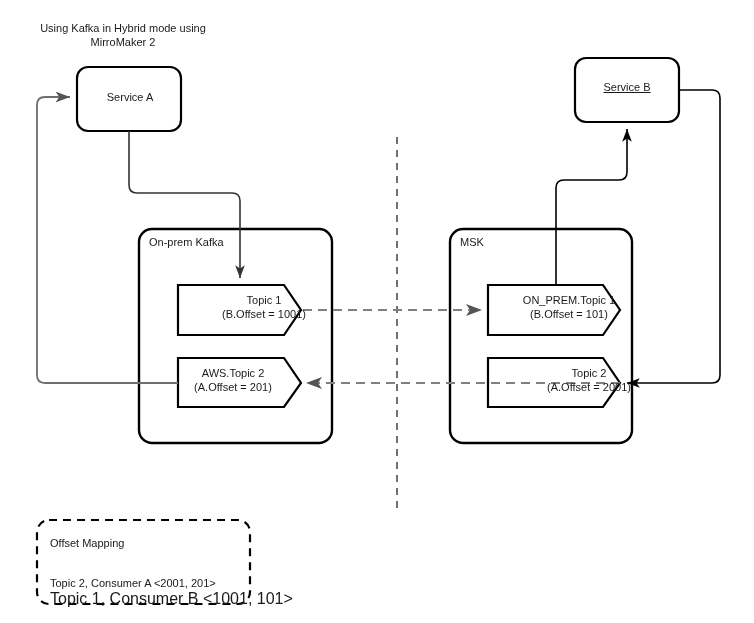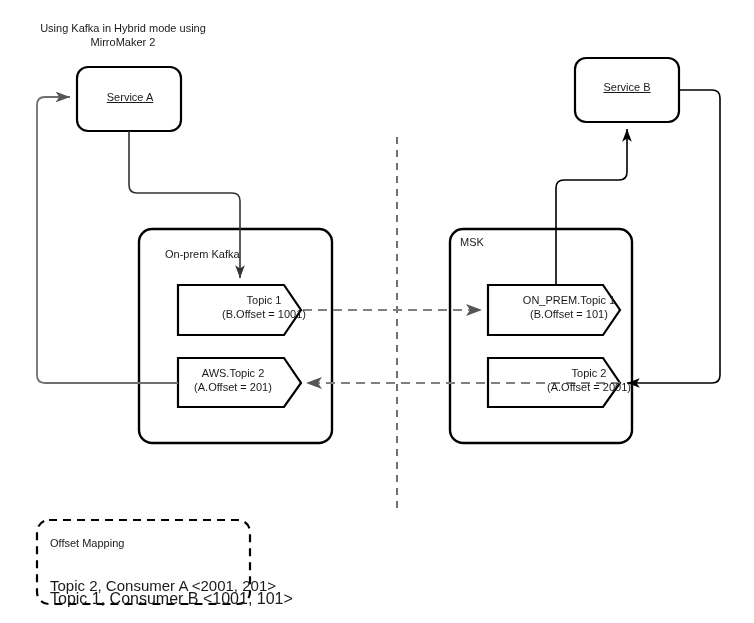--- a/index.html
+++ b/index.html
@@ -6,34 +6,34 @@
   body{width:754px;height:623px;position:relative;overflow:hidden;
        font-family:"Liberation Sans","DejaVu Sans",sans-serif;color:#000;}
   #canvas{position:absolute;left:0;top:0;width:754px;height:623px;border-radius:25px;}
   .svg-layer{position:absolute;left:0;top:0;width:754px;height:623px;}
 
   .lbl{position:absolute;text-align:center;line-height:1.25;
        font-size:11px;color:#1a1a1a;white-space:pre;pointer-events:none;}
 
   #diagram-title{left:14px;top:22px;width:218px;font-size:11px;text-align:center;}
 
-  #service-a-label{left:80px;top:91px;width:100px;text-decoration:underline;}
+  #service-a-label{left:80px;top:91px;width:100px;}
   #service-b-label{left:577px;top:81px;width:100px;text-decoration:underline;}
 
-  #onprem-cluster-label{left:149px;top:248px;width:120px;text-align:left;margin-left:16px;}
+  #onprem-cluster-label{left:149px;top:236px;width:120px;text-align:left;}
   #msk-cluster-label{left:460px;top:236px;width:120px;text-align:left;}
 
   #topic1-label{left:178px;top:294px;width:110px;padding-left:31px;}
   #awstopic2-label{left:178px;top:367px;width:110px;}
   #onpremtopic1-label{left:488px;top:294px;width:122px;padding-left:20px;}
   #topic2-label{left:488px;top:367px;width:122px;padding-left:40px;}
 
   #legend-title{left:50px;top:537px;width:200px;text-align:left;font-weight:normal;font-size:11px;}
   #legend-line-1{left:50px;top:561px;width:220px;text-align:left;font-size:16px;margin-top:28px;}
-  #legend-line-2{left:50px;top:577px;width:220px;text-align:left;font-size:15px;}
+  #legend-line-2{left:50px;top:577px;width:220px;text-align:left;font-size:11px;}
 </style>
 </head>
 <body>
 
 <div id="canvas">
 
   <svg class="svg-layer" viewBox="0 0 754 623" xmlns="http://www.w3.org/2000/svg">
     <defs>
       <marker id="arrow-black" markerWidth="9" markerHeight="9" refX="8" refY="3" orient="auto" markerUnits="strokeWidth">
         <path d="M0,0 L8,3 L0,6 L2,3 z" fill="#000000"></path>

